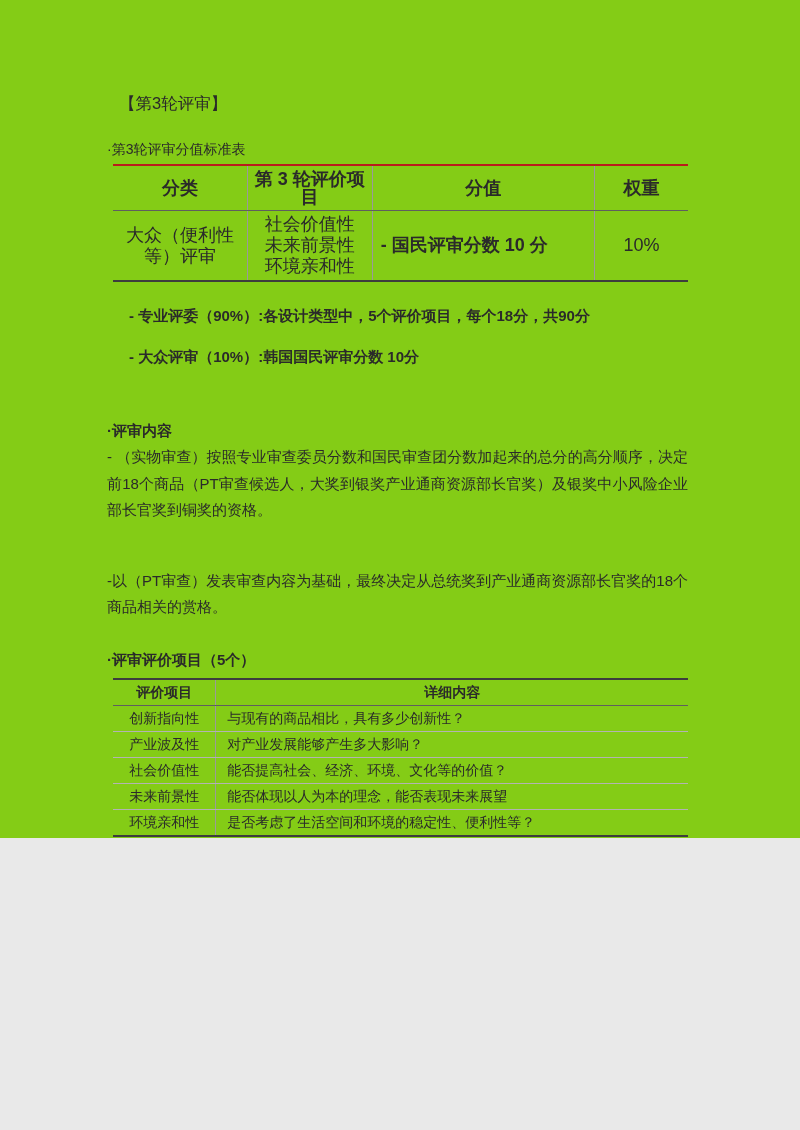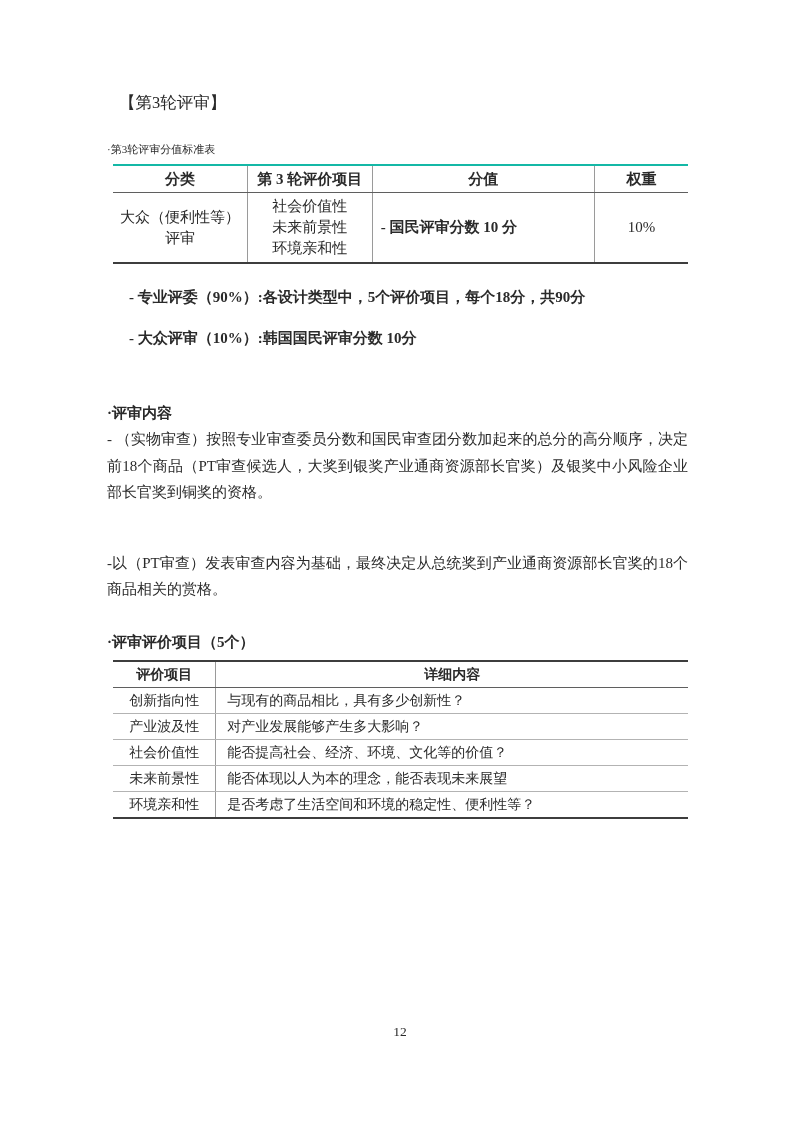--- a/index.html
+++ b/index.html
@@ -3,53 +3,53 @@
 <meta charset="utf-8">
 <style>
   html, body {
     margin: 0;
     padding: 0;
     background: #e9e9e9;
   }
   .page {
     position: relative;
     width: 800px;
-    height: 1130px;
+    height: 838px;
     margin: 0 auto;
-    background: #ffffff;
+    background: #84cc16;
     color: #2a2a2a;
-    font-family: Liberation Serif, serif;
+    font-family: Liberation Sans, sans-serif;
     overflow: hidden;
   }
   .content {
     padding: 92px 112px 0 113px;
   }
   .doc-title {
     font-size: 16.5px;
     font-weight: 400;
     line-height: 22px;
     margin: 0 0 25px 6px;
   }
   .sec-heading {
-    font-size: 11px;
+    font-size: 14px;
     font-weight: 400;
     line-height: 20px;
     margin: 0 0 5px -6px;
   }
 
   
   table {
     border-collapse: collapse;
     width: 100%;
     table-layout: fixed;
   }
   .t1 {
-    border-top: 2px solid #14b8a6;
+    border-top: 2px solid #b91c1c;
     border-bottom: 2px solid #3d3d3d;
-    font-size: 15px;
+    font-size: 18px;
   }
   .t1 th {
     font-weight: 700;
     text-align: center;
     padding: 4px 4px;
     border-bottom: 1px solid #5f5f5f;
     line-height: 18px;
   }
   .t1 td {
     text-align: center;

